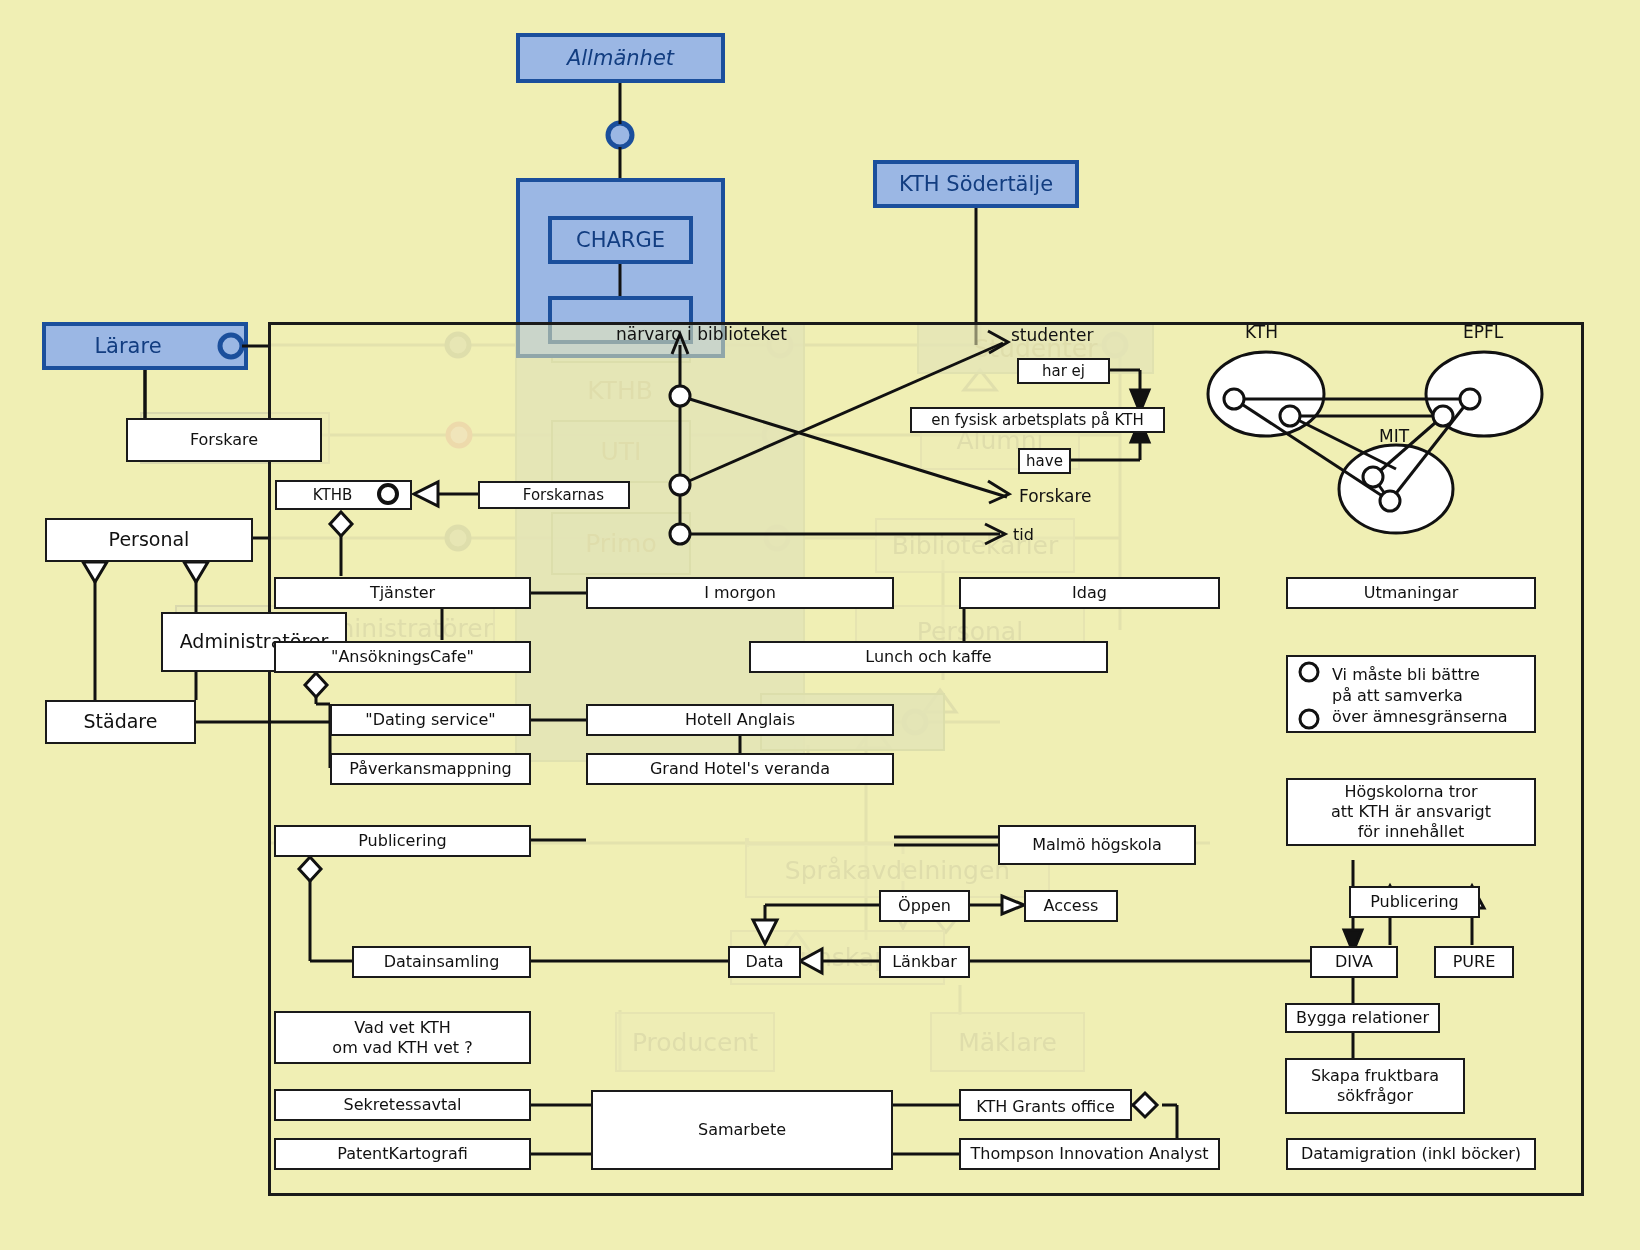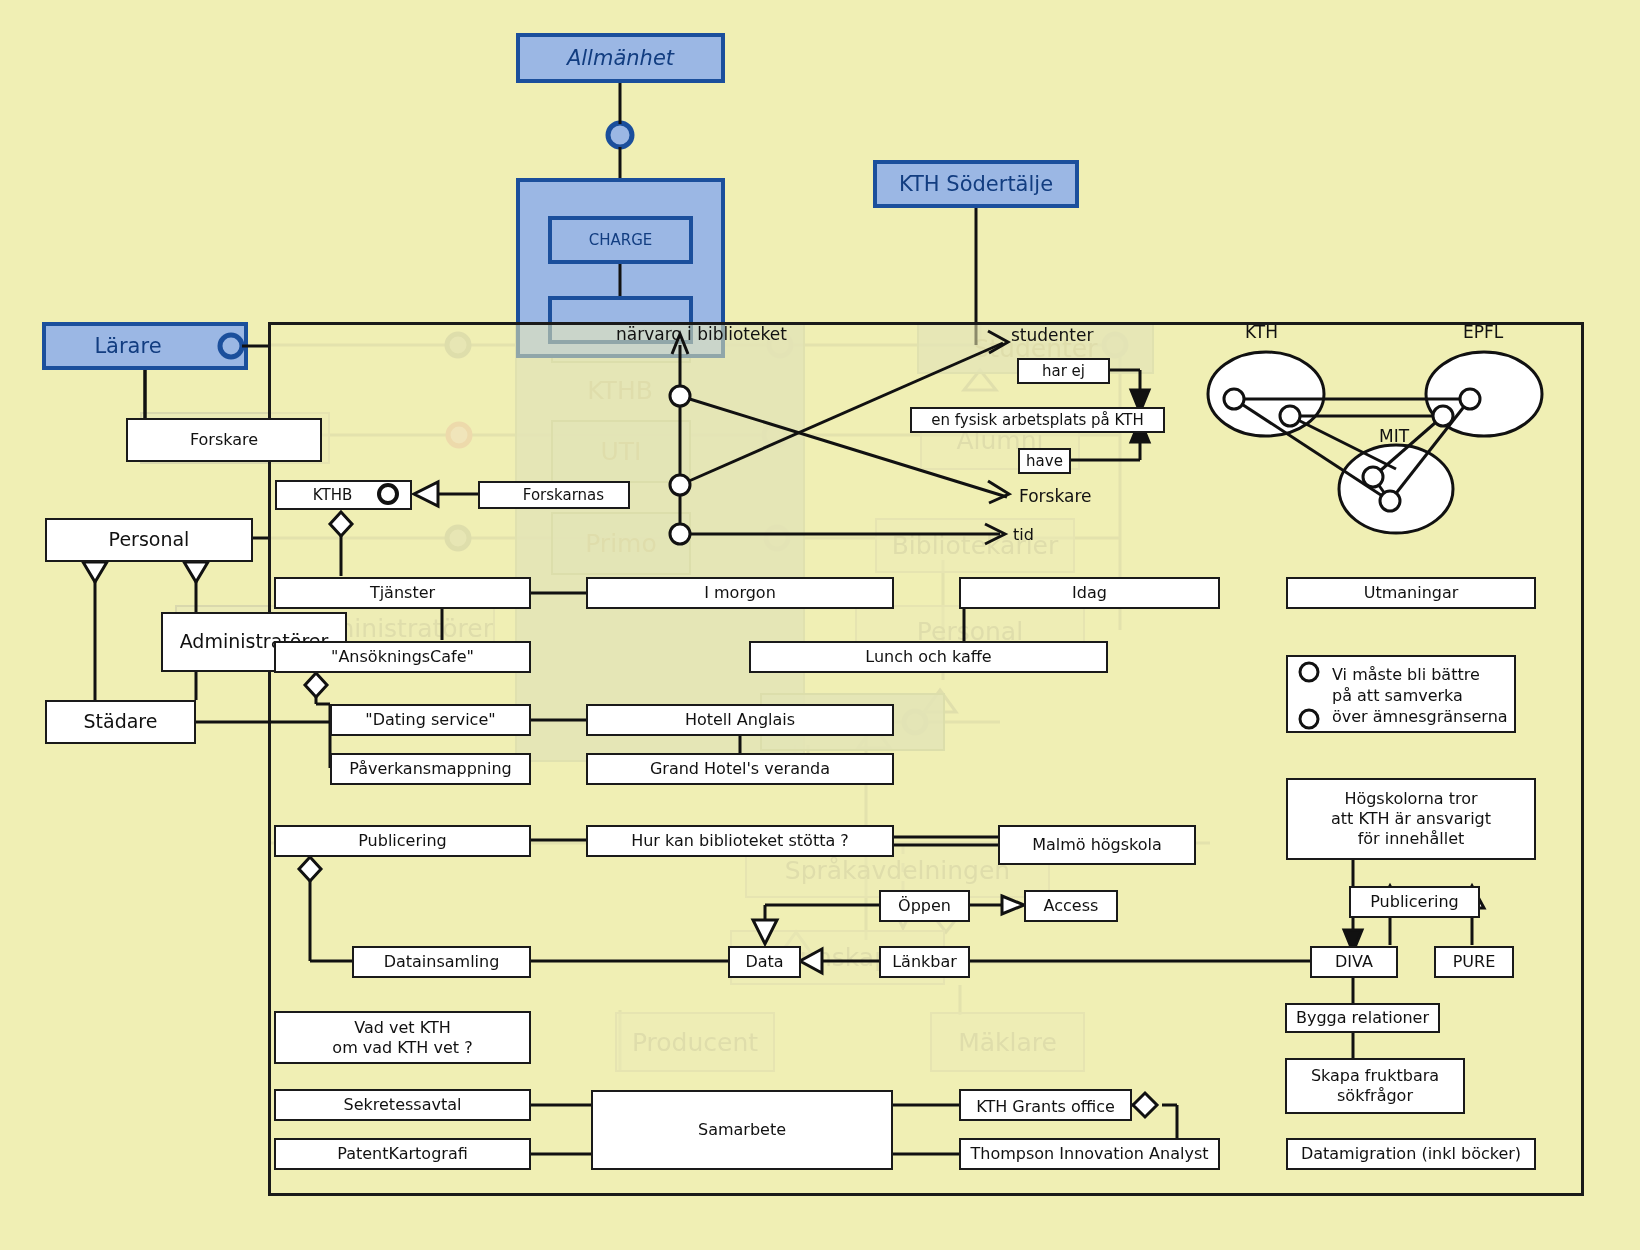--- a/index.html
+++ b/index.html
@@ -22,21 +22,21 @@
   }
   .wbox.small{font-size:15px;}
 
   
   .bbox{
     background:#9bb7e4;border:4px solid #1b4f9c;
     color:#123d80;font-size:21px;
   }
   .bbox-inner{
     background:#9bb7e4;border:4px solid #1b4f9c;
-    color:#123d80;font-size:15px;
+    color:#123d80;font-size:21px;
   }
   .bbox-outer{
     background:#9bb7e4;border:4px solid #1b4f9c;
   }
 
   
   .ghost{
     position:absolute;box-sizing:border-box;
     display:flex;align-items:center;justify-content:center;
     color:#c9c8a0;font-size:25px;
@@ -405,23 +405,20 @@
   <div class="node wbox" style="left:330px;top:753px;width:201px;height:32px;">
     <span>Påverkansmappning</span>
   </div>
   <div class="node wbox" style="left:586px;top:753px;width:308px;height:32px;">
     <span>Grand Hotel's veranda</span>
   </div>
 
   <div class="node wbox" style="left:274px;top:825px;width:257px;height:32px;">
     <span>Publicering</span>
   </div>
-  <div class="node wbox" style="left:586px;top:825px;width:308px;height:32px;">
-    <span>Hur kan biblioteket stötta ?</span>
-  </div>
   <div class="node wbox" style="left:998px;top:825px;width:198px;height:40px;">
     <span>Malmö högskola</span>
   </div>
 
   <div class="node wbox" style="left:879px;top:890px;width:91px;height:32px;">
     <span>Öppen</span>
   </div>
   <div class="node wbox" style="left:1024px;top:890px;width:94px;height:32px;">
     <span>Access</span>
   </div>
@@ -450,21 +447,21 @@
   <div class="node wbox" style="left:591px;top:1090px;width:302px;height:80px;">
     <span>Samarbete</span>
   </div>
   <div class="node wbox" style="left:959px;top:1089px;width:173px;height:32px;align-items:flex-end;">
     <span>KTH Grants office</span>
   </div>
   <div class="node wbox" style="left:959px;top:1138px;width:261px;height:32px;">
     <span>Thompson Innovation Analyst</span>
   </div>
 
-  <div class="node wbox ml" style="left:1286px;top:778px;width:250px;height:82px;">
+  <div class="node wbox ml" style="left:1286px;top:778px;width:250px;height:68px;">
     <span>Högskolorna tror</span>
     <span>att KTH är ansvarigt</span>
     <span>för innehållet</span>
   </div>
   <div class="node wbox" style="left:1349px;top:886px;width:131px;height:32px;">
     <span>Publicering</span>
   </div>
   <div class="node wbox" style="left:1310px;top:946px;width:88px;height:32px;">
     <span>DIVA</span>
   </div>
@@ -485,21 +482,21 @@
   <div class="node wbox small" style="left:1017px;top:358px;width:93px;height:26px;">
     <span>har ej</span>
   </div>
   <div class="node wbox small" style="left:910px;top:407px;width:255px;height:26px;">
     <span>en fysisk arbetsplats på KTH</span>
   </div>
   <div class="node wbox small" style="left:1018px;top:448px;width:53px;height:26px;">
     <span>have</span>
   </div>
 
-  <div class="notebox" style="left:1286px;top:655px;width:230px;height:78px;">
+  <div class="notebox" style="left:1286px;top:655px;width:250px;height:78px;">
     <svg width="250" height="78" style="position:absolute;left:0;top:0;">
       <circle cx="21" cy="15" r="9" fill="#fff" stroke="#111" stroke-width="3"></circle>
       <circle cx="21" cy="62" r="9" fill="#fff" stroke="#111" stroke-width="3"></circle>
     </svg>
     <div class="txt">
       <span>Vi måste bli bättre</span><br>
       <span>på att samverka</span><br>
       <span>över ämnesgränserna</span>
     </div>
   </div>

